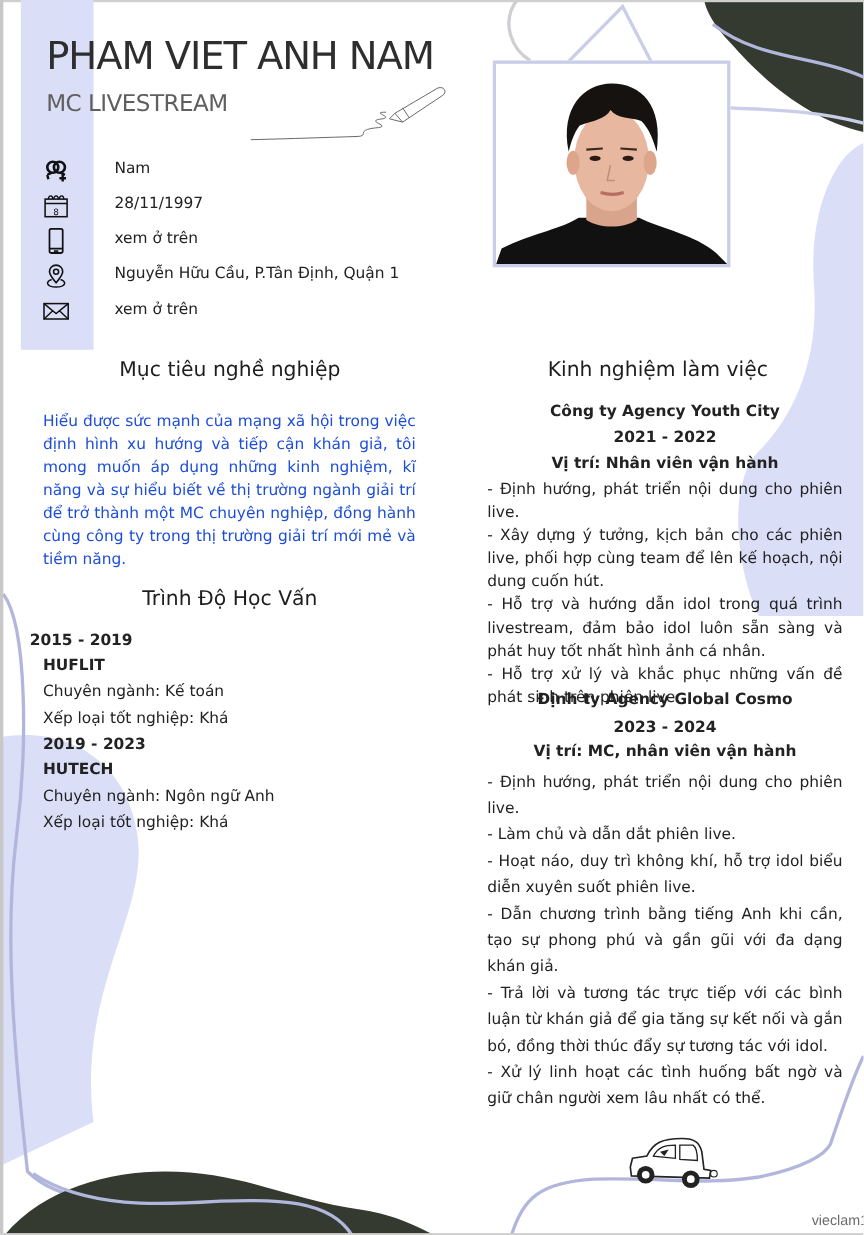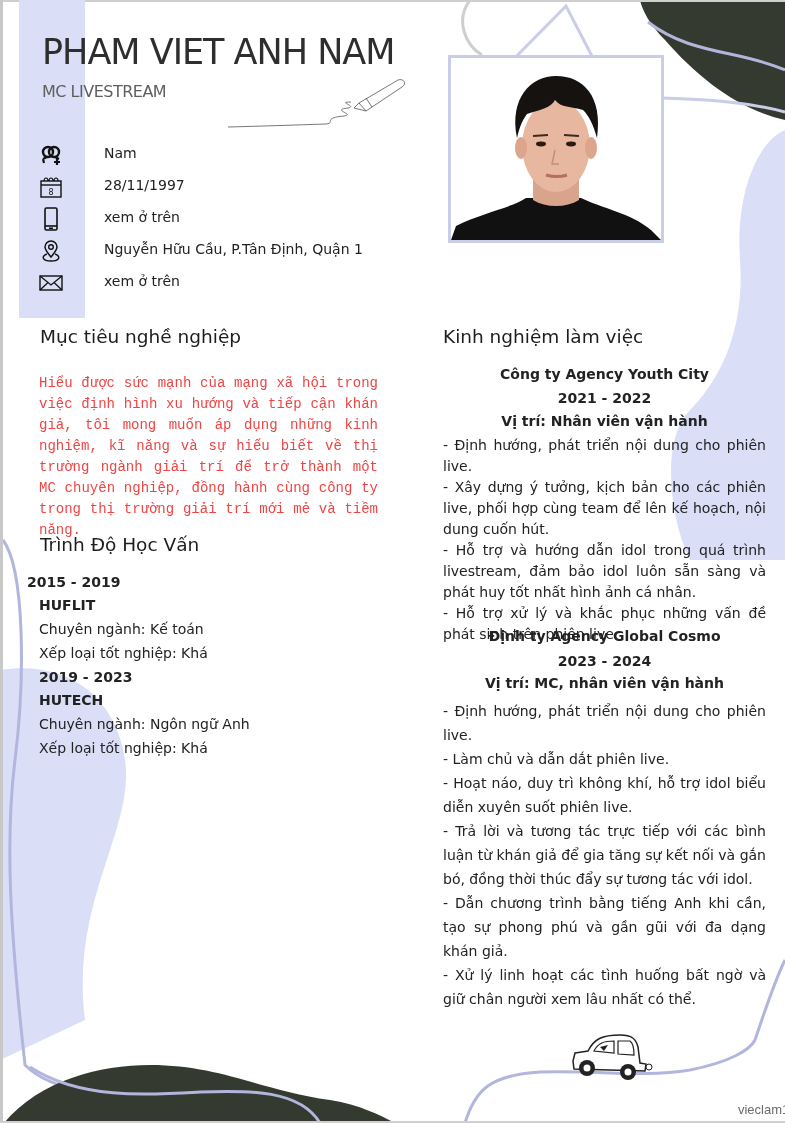--- a/index.html
+++ b/index.html
@@ -10,32 +10,32 @@
       color: #1f1f1f;
     }
     .page { position: absolute; left: 0; top: 0; width: 785px; height: 1123px; padding-left: 36px; }
     .frame-left { position: absolute; left: 0; top: 0; width: 3px; height: 1123px; background: #c8c8c8; }
     .frame-top { position: absolute; left: 0; top: 0; width: 785px; height: 2px; background: #cfcfcf; }
     .frame-bottom { position: absolute; left: 0; bottom: 0; width: 785px; height: 2px; background: #cfcfcf; }
     .deco { position: absolute; left: 0; top: 0; }
     .sidebar-strip { position: absolute; left: 19px; top: 0; width: 66px; height: 318px; background: #dadff7; }
 
     .name { position: absolute; left: 42px; top: 32px; font-size: 35px; font-weight: 500; color: #2e2e2e; letter-spacing: -1px; white-space: nowrap; }
-    .role { position: absolute; left: 42px; top: 82px; font-size: 16px; color: #5f5f5f; letter-spacing: -0.5px; white-space: nowrap; }
+    .role { position: absolute; left: 42px; top: 82px; font-size: 21px; color: #5f5f5f; letter-spacing: -0.5px; white-space: nowrap; }
 
     .contact { position: absolute; left: 38px; top: 142px; }
     .contact-row { position: absolute; left: 0; height: 26px; width: 360px; }
     .contact-row .icon { position: absolute; left: 0; top: 0; width: 26px; height: 26px; display: flex; align-items: center; justify-content: center; }
     .contact-row .val { position: absolute; left: 66px; top: 3px; font-size: 14px; color: #222; white-space: nowrap; }
 
     .photo-frame { position: absolute; left: 448px; top: 55px; width: 216px; height: 188px; border: 3px solid #c9cde8; background: #fff; box-sizing: border-box; overflow: hidden; }
     .photo { position: absolute; left: 0; top: 0; width: 100%; height: 100%; }
 
-    .section-title { position: absolute; font-size: 18.5px; font-weight: 500; color: #1d1d1d; white-space: nowrap; text-align: left; }
-    .para { position: absolute; font-size: 14px; line-height: 21px; color: #ef4444; text-align: justify; font-family: Liberation Mono, monospace; }
+    .section-title { position: absolute; font-size: 18.5px; font-weight: 500; color: #1d1d1d; white-space: nowrap; text-align: center; }
+    .para { position: absolute; font-size: 14px; line-height: 21px; color: #1d4ed8; text-align: justify; }
     .line { position: absolute; font-size: 14px; color: #222; white-space: nowrap; }
     .bold { font-weight: bold; text-align: center; }
     .exp-block { position: absolute; left: 443px; width: 323px; font-size: 14px; color: #222; }
     .exp-block .txt { text-align: justify; line-height: 21px; }
 
     .watermark { position: absolute; right: 0; top: 1102px; font-family: "Liberation Sans", sans-serif; font-size: 13px; color: #6a6a6a; }
   </style>
 </head>
 <body>
 
@@ -186,22 +186,22 @@
     <div class="txt">- Hỗ trợ xử lý và khắc phục những vấn đề phát sinh trên phiên live.</div>
   </div>
 
   <div class="exp-block" style="top:628px">
     <div class="bold" style="height:24px">Định ty Agency Global Cosmo</div>
     <div class="bold" style="height:22px;margin-top:1px">2023 - 2024</div>
     <div class="bold" style="height:24px">Vị trí: MC, nhân viên vận hành</div>
     <div class="txt" style="line-height:24px">- Định hướng, phát triển nội dung cho phiên live.</div>
     <div class="txt" style="line-height:24px">- Làm chủ và dẫn dắt phiên live.</div>
     <div class="txt" style="line-height:24px">- Hoạt náo, duy trì không khí, hỗ trợ idol biểu diễn xuyên suốt phiên live.</div>
+    <div class="txt" style="line-height:24px">- Dẫn chương trình bằng tiếng Anh khi cần, tạo sự phong phú và gần gũi với đa dạng khán giả.</div>
     <div class="txt" style="line-height:24px">- Trả lời và tương tác trực tiếp với các bình luận từ khán giả để gia tăng sự kết nối và gắn bó, đồng thời thúc đẩy sự tương tác với idol.</div>
-    <div class="txt" style="line-height:24px">- Dẫn chương trình bằng tiếng Anh khi cần, tạo sự phong phú và gần gũi với đa dạng khán giả.</div>
     <div class="txt" style="line-height:24px">- Xử lý linh hoạt các tình huống bất ngờ và giữ chân người xem lâu nhất có thể.</div>
   </div>
 
   <svg style="position:absolute;left:570px;top:1033px" width="86" height="50" viewBox="0 0 86 50">
     <path d="M5 20 L 18 18 C 24 6, 32 2, 50 2 C 62 2, 66 6, 68 14 L 70 30 L 76 31 L 75 38 L 4 36 L 3 28 Z" stroke="#222" stroke-width="1.5" fill="#fff"></path>
     <path d="M24 18 C 28 10, 34 8, 44 8 L 44 20 Z" stroke="#222" stroke-width="1.2" fill="#fff"></path>
     <path d="M48 8 L 60 8 C 63 10, 64 14, 64 22 L 48 21 Z" stroke="#222" stroke-width="1.2" fill="#fff"></path>
     <path d="M30 14 L 38 12 L 34 18 Z" fill="#222"></path>
     <circle cx="17" cy="35" r="8" fill="#222"></circle>
       <circle cx="17" cy="35" r="3.5" fill="#fff"></circle>

